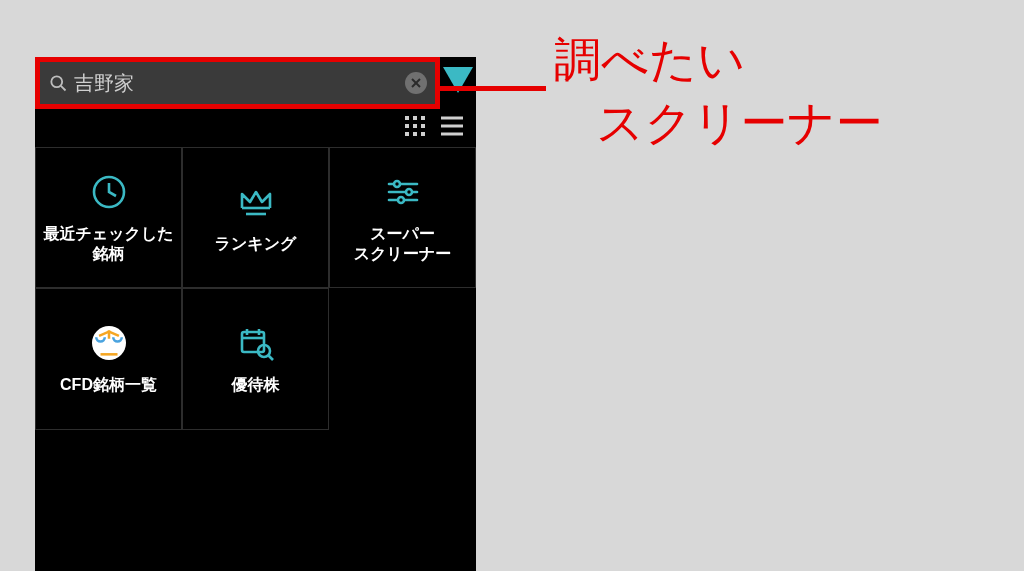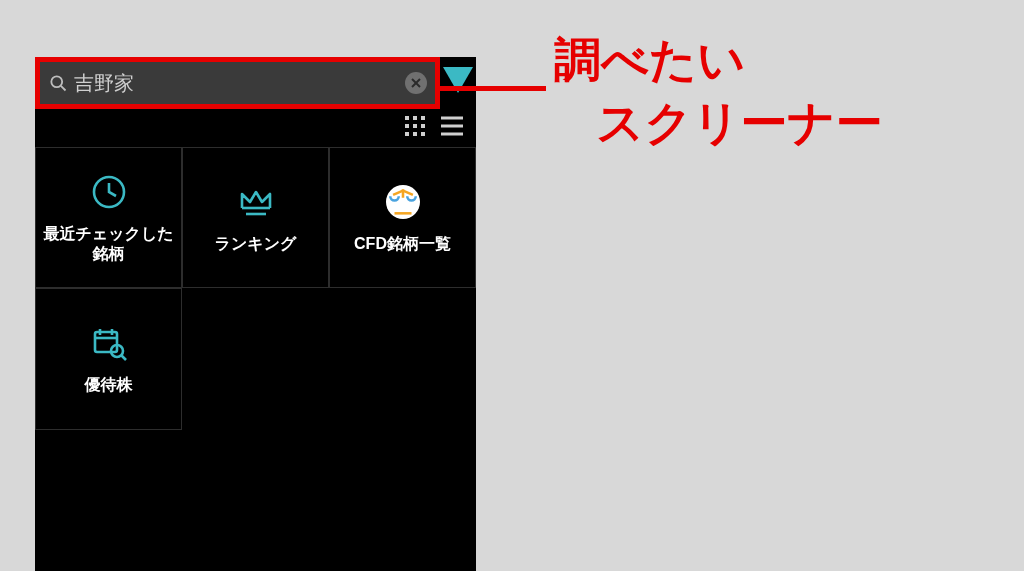--- a/index.html
+++ b/index.html
@@ -166,21 +166,21 @@
       background: #e60000;
       z-index: 4;
     }
     .annotation-text {
       position: absolute;
       left: 554px;
       top: 28px;
       width: 470px;
       color: #e60000;
       font-size: 47px;
-      font-weight: 700;
+      font-weight: 400;
       line-height: 1.35;
       z-index: 4;
     }
     .annotation-text .line2 { padding-left: 0.9em; display: block; }
   </style>
 </head>
 <body>
 
 <div class="app-panel"></div>
 
@@ -251,20 +251,34 @@
         <line x1="6" y1="26" x2="34" y2="26"></line>
         <line x1="10" y1="32" x2="30" y2="32"></line>
       </svg>
     </span>
     <span class="tile-label">ランキング</span>
   </div>
 
 
 
 
+  <div class="tile">
+    <span class="tile-icon">
+      <svg viewBox="0 0 40 40" fill="none" stroke="#3bb9c4" stroke-width="2.6" stroke-linecap="round">
+        <line x1="6" y1="12" x2="34" y2="12"></line>
+          <circle cx="14" cy="12" r="3" fill="#000"></circle>
+        <line x1="6" y1="20" x2="34" y2="20"></line>
+          <circle cx="26" cy="20" r="3" fill="#000"></circle>
+        <line x1="6" y1="28" x2="34" y2="28"></line>
+          <circle cx="18" cy="28" r="3" fill="#000"></circle>
+      </svg>
+    </span>
+    <span class="tile-label">スーパー
+スクリーナー</span>
+  </div>
 
 
   <div class="tile">
     <span class="tile-icon">
       <span class="cfd-badge">
         <svg viewBox="0 0 24 24" width="24" height="24">
           <g stroke-width="1.8" fill="none">
             <line x1="12" y1="3" x2="12" y2="9" stroke="#f5a623"></line>
             <path d="M12 4 L5 7" stroke="#f5a623"></path>
             <path d="M12 4 L19 7" stroke="#f5a623"></path>

